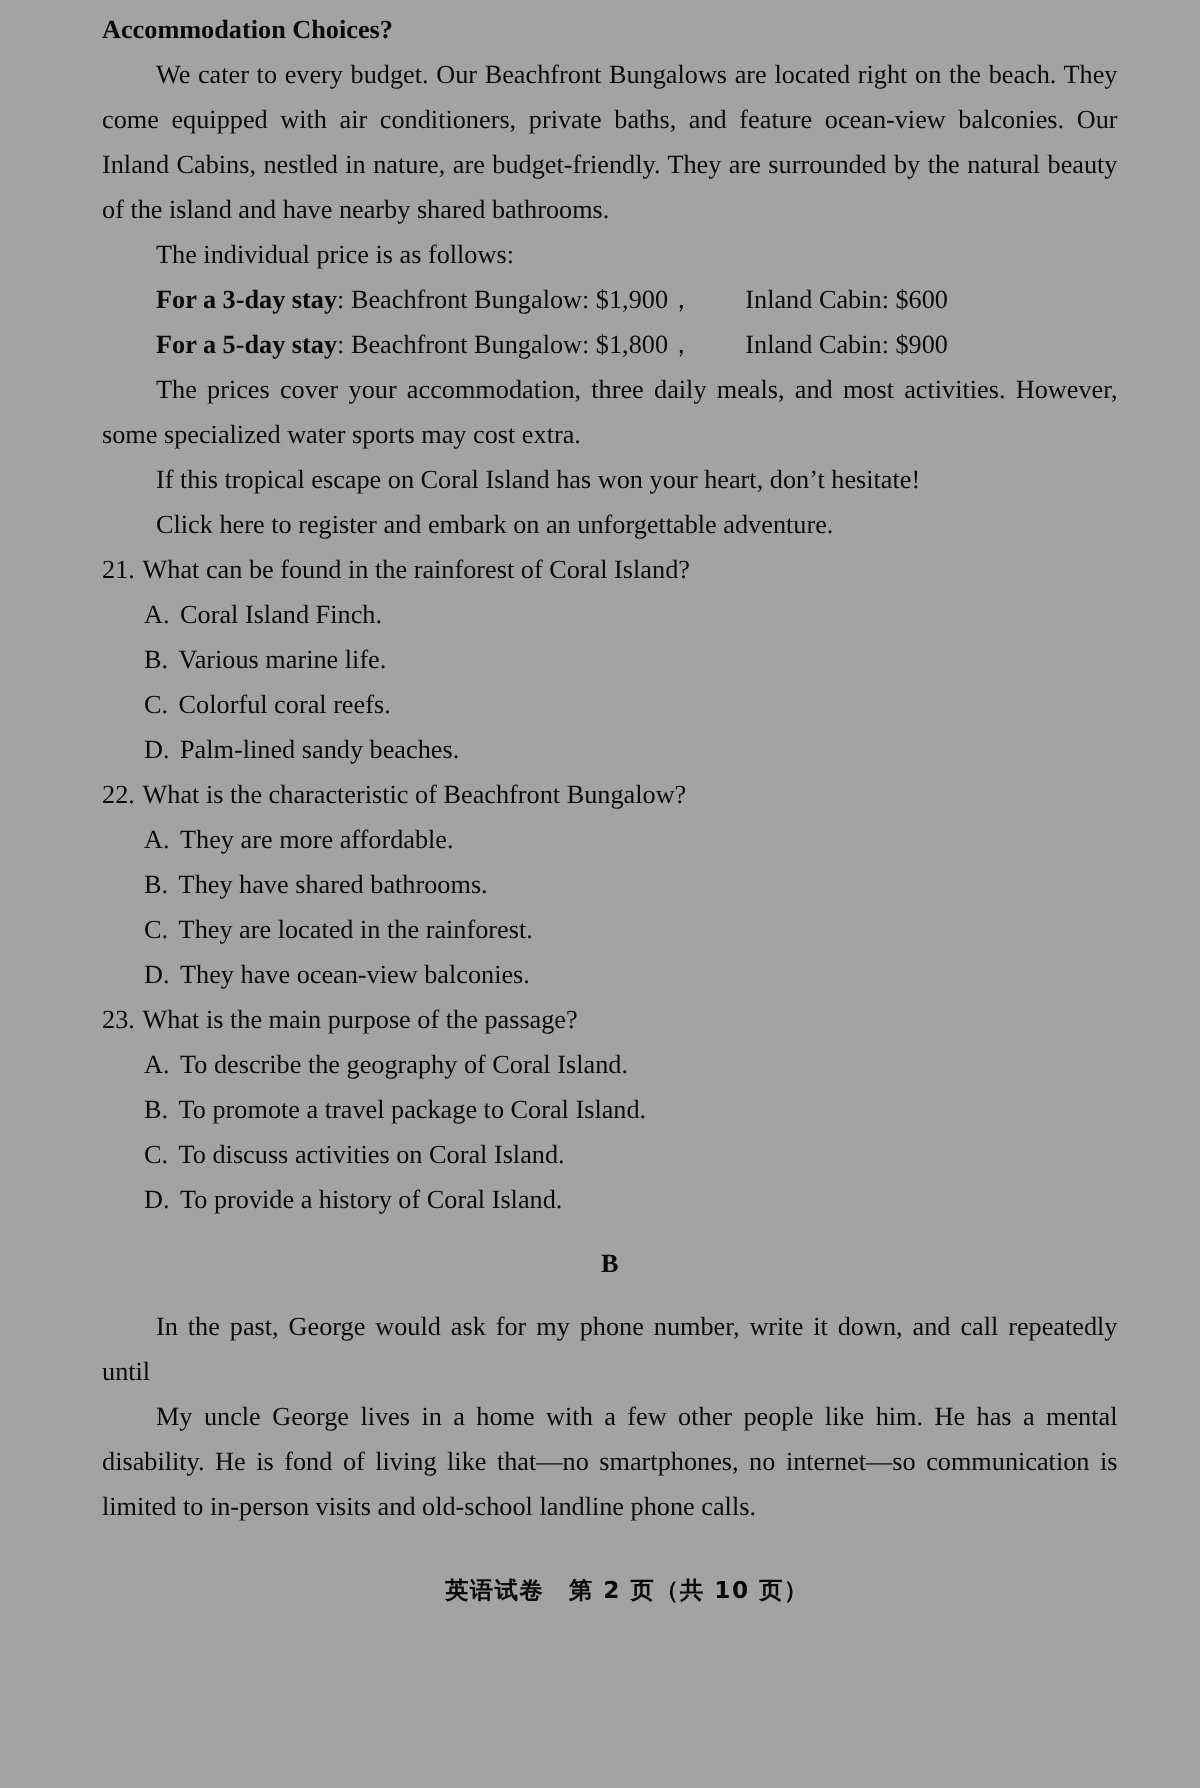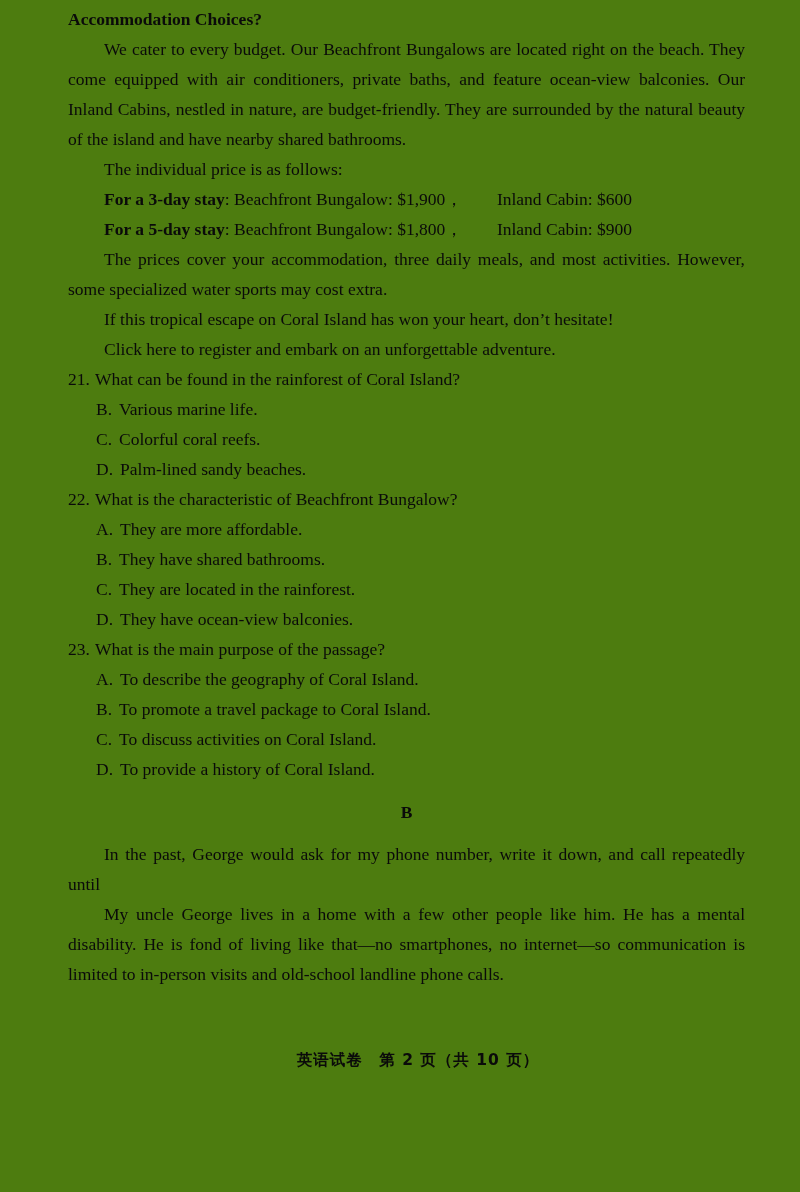--- a/index.html
+++ b/index.html
@@ -11,21 +11,21 @@
     width: 800px;
     height: 1192px;
     overflow: hidden;
     font-family: "Liberation Serif", "DejaVu Serif", serif;
     color: #0a0a0a;
   }
   .page {
     position: relative;
     width: 800px;
     height: 1192px;
-    background: #4d7c0f;
+    background: #a3a3a3;
   }
   .content {
     padding: 4px 55px 0 68px;
     font-size: 17.5px;
     line-height: 30px;
   }
   .doc-heading {
     font-weight: bold;
     margin: 0;
   }
@@ -82,20 +82,21 @@
     <p class="indent justify">The prices cover your accommodation, three daily meals, and most activities. However, some specialized water sports may cost extra.</p>
 
     <p class="indent">If this tropical escape on Coral Island has won your heart, don’t hesitate!</p>
     <p class="indent">Click here to register and embark on an unforgettable adventure.</p>
 
     <div class="question">
       <div class="q-line">
         <span class="q-num">21.</span>
         <span class="q-text">What can be found in the rainforest of Coral Island?</span>
       </div>
+      <div class="option"><span class="opt-label">A.</span><span>Coral Island Finch.</span></div>
       <div class="option"><span class="opt-label">B.</span><span>Various marine life.</span></div>
       <div class="option"><span class="opt-label">C.</span><span>Colorful coral reefs.</span></div>
       <div class="option"><span class="opt-label">D.</span><span>Palm-lined sandy beaches.</span></div>
     </div>
 
     <div class="question">
       <div class="q-line">
         <span class="q-num">22.</span>
         <span class="q-text">What is the characteristic of Beachfront Bungalow?</span>
       </div>

